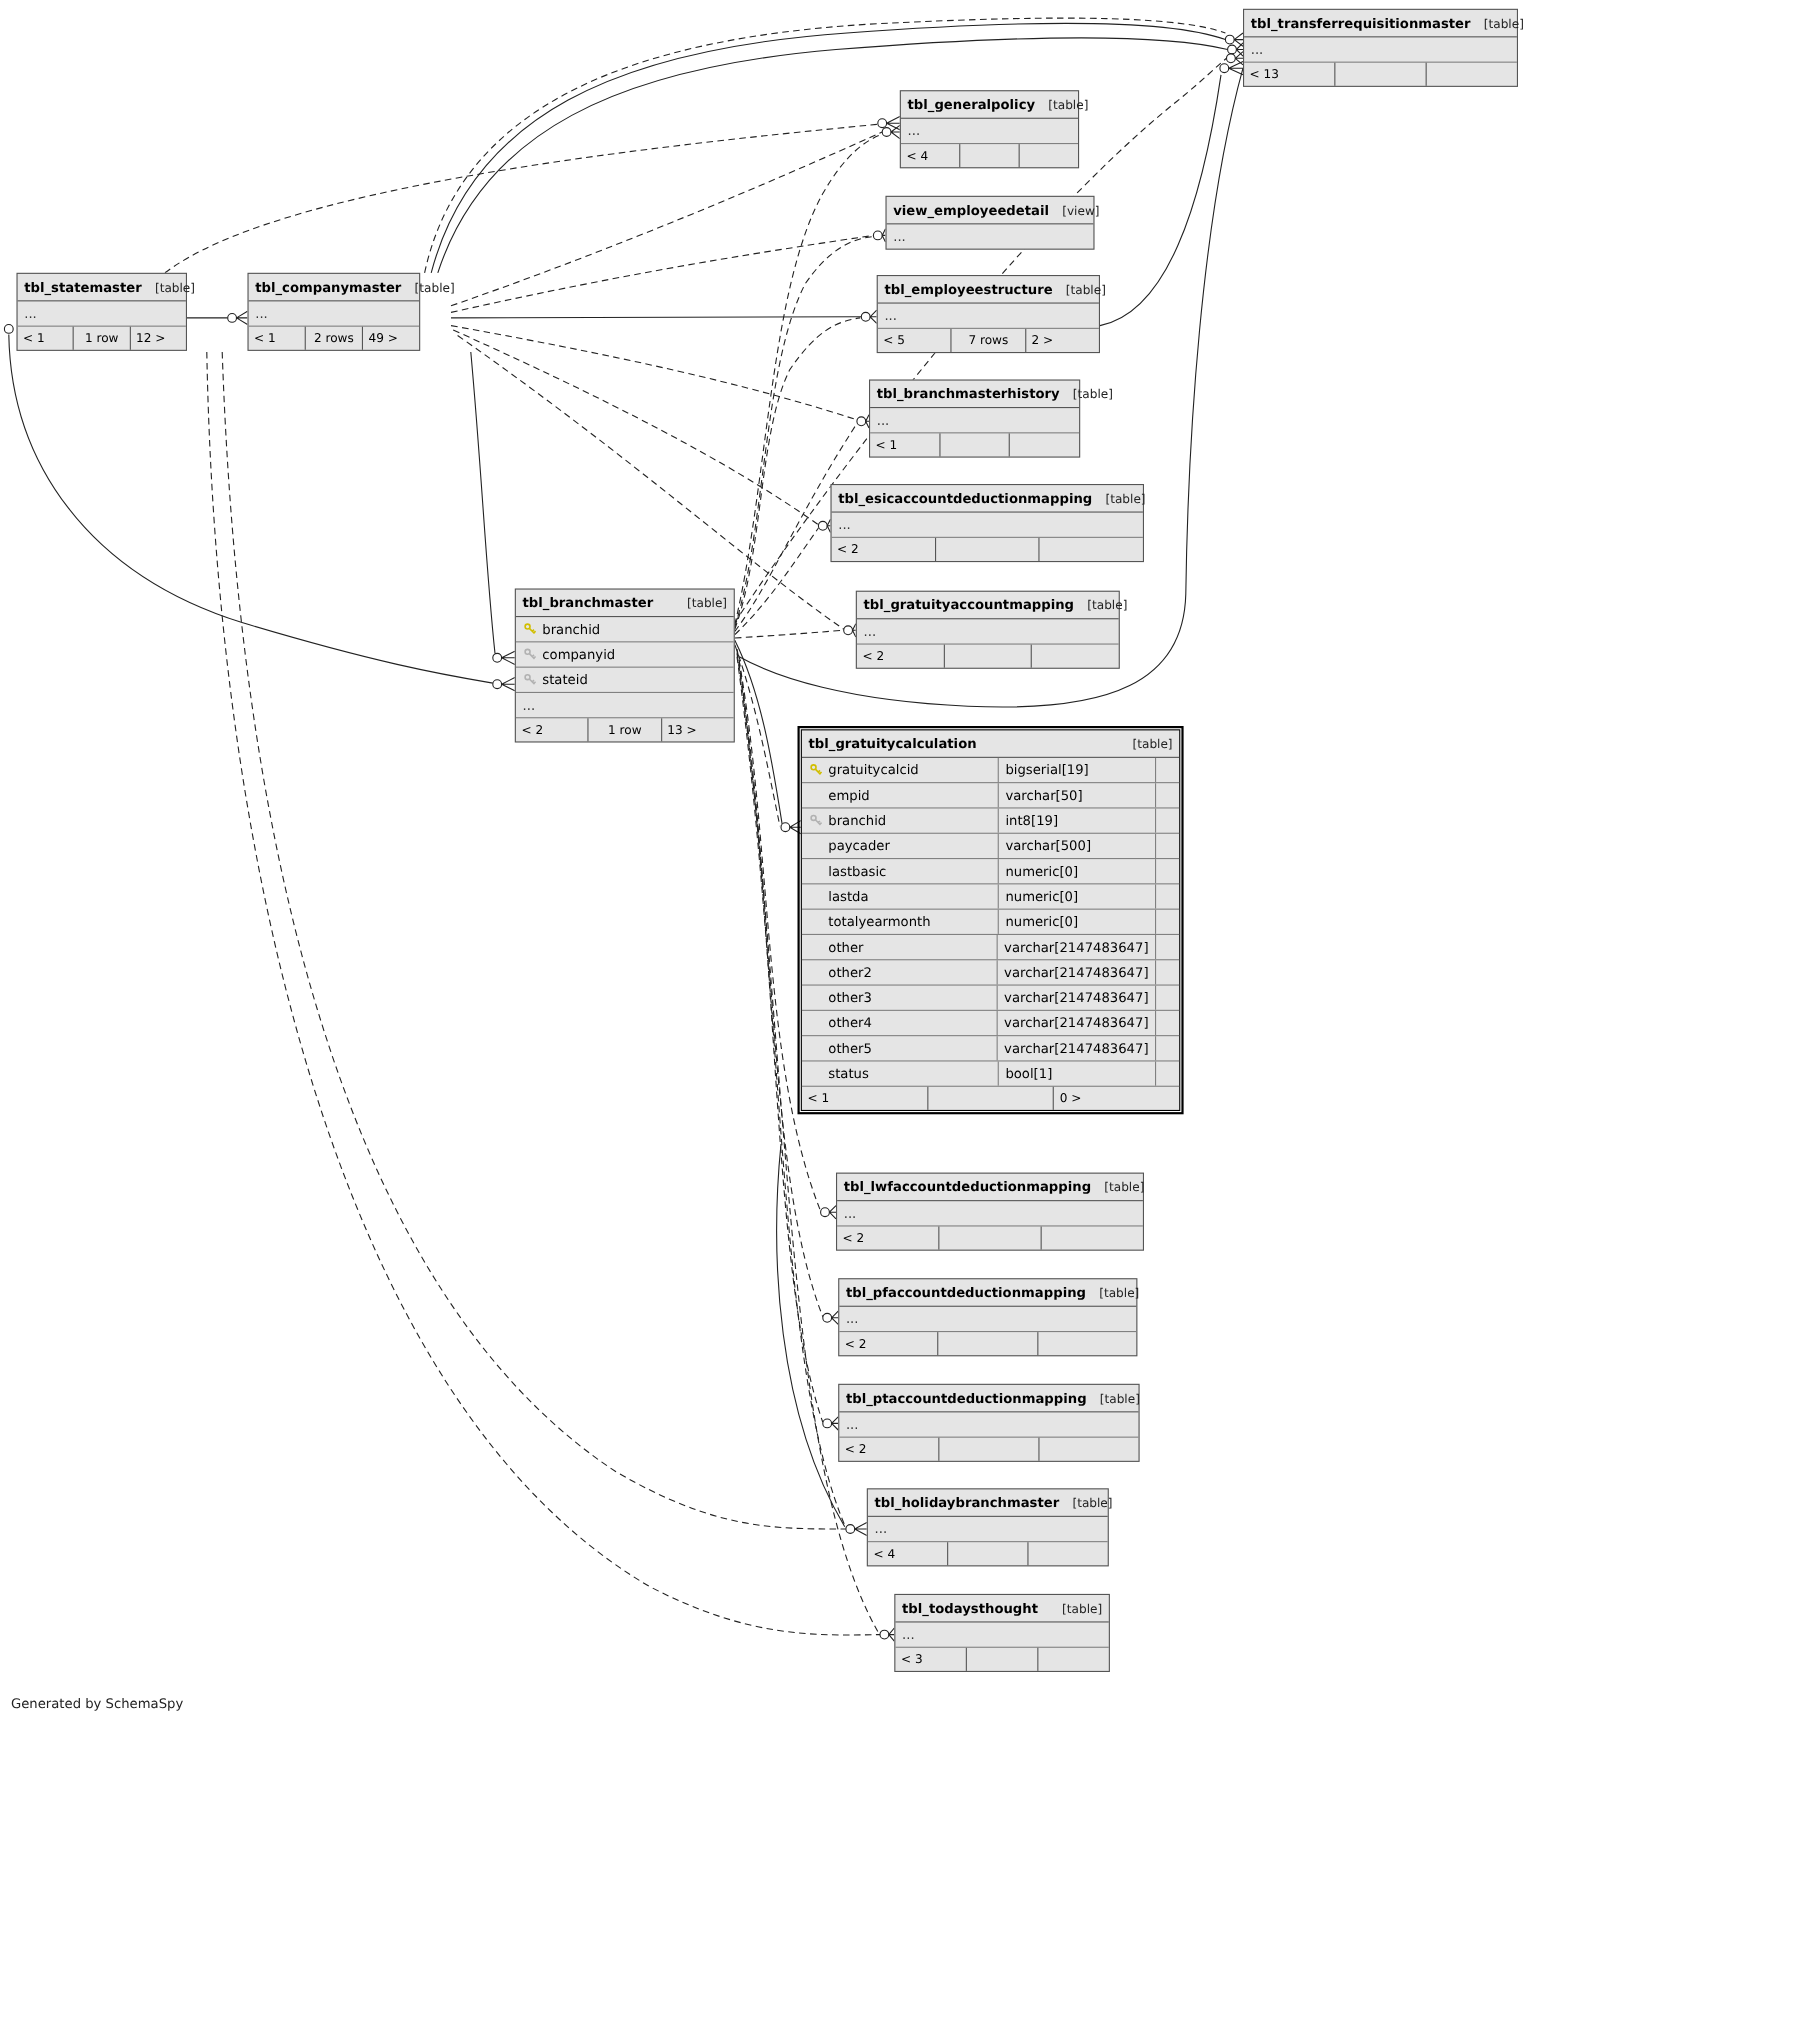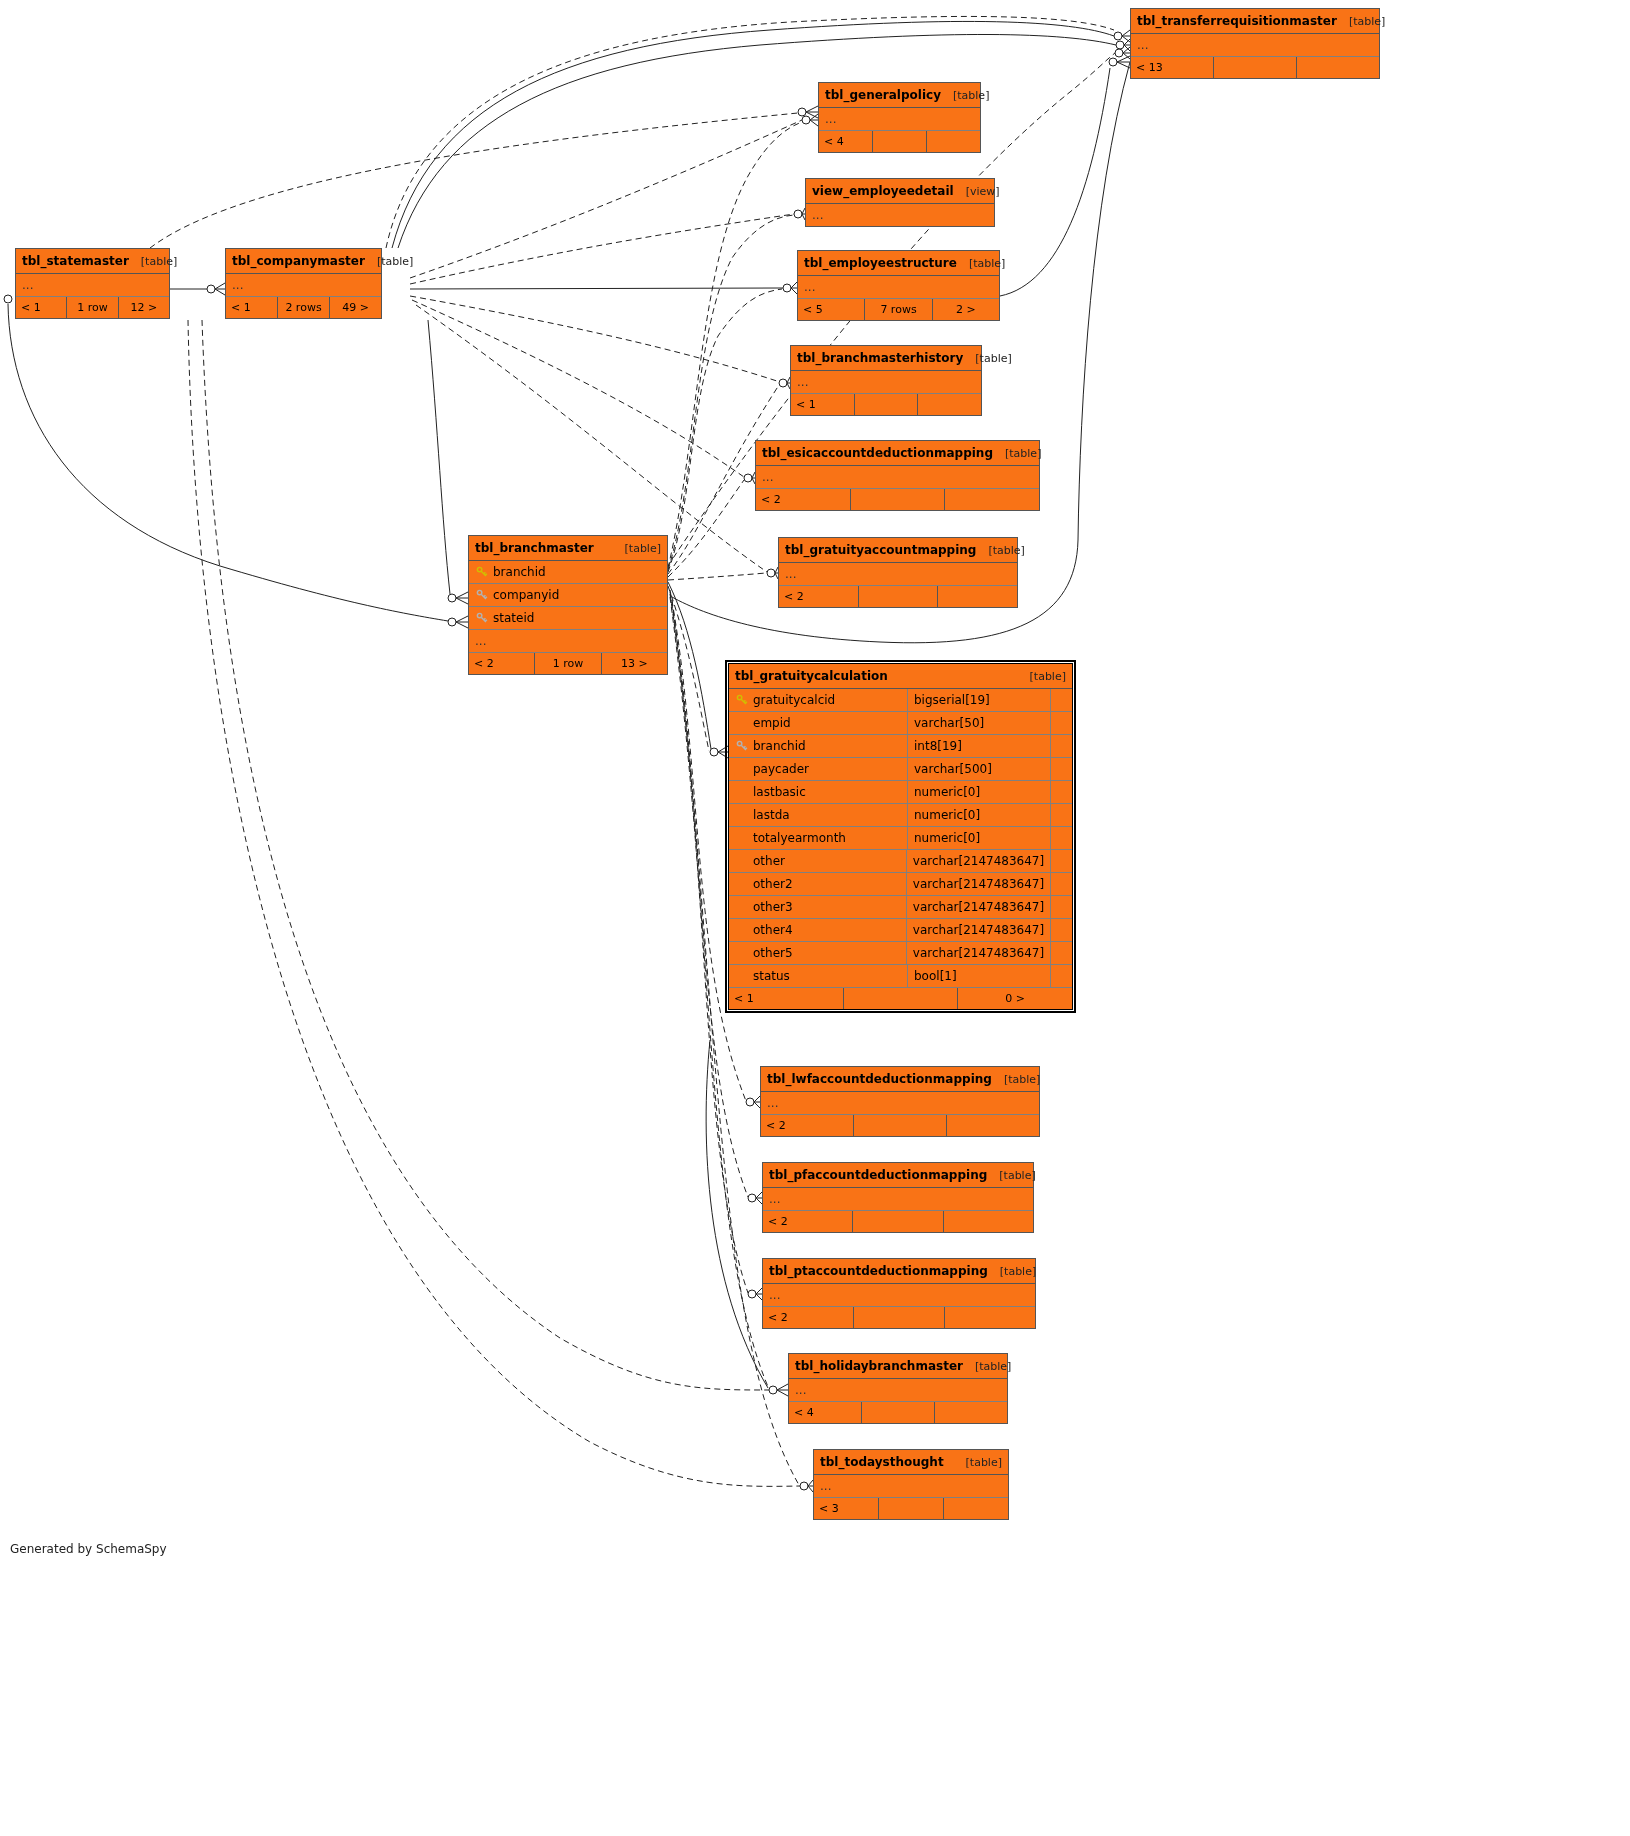--- a/index.html
+++ b/index.html
@@ -1,31 +1,31 @@
 <!DOCTYPE html>
 <html><head>
 <meta charset="utf-8">
 <style>
   *{box-sizing:border-box}
   html,body{margin:0;padding:0;background:#fff}
   body{font-family:"DejaVu Sans","Liberation Sans",sans-serif;color:#000}
   #canvas{position:relative;width:1630px;height:1836px;background:#fff;overflow:hidden}
   .wires{position:absolute;left:0;top:0}
-  .tnode{position:absolute;background:#f97316;border:1px solid #555;font-size:12px}
+  .tnode{position:absolute;background:#e5e5e5;border:1px solid #555;font-size:12px}
   .tnode.emph{border:1px solid #000;outline:2px solid #000;outline-offset:1px}
   .thead{display:flex;justify-content:space-between;align-items:baseline;gap:12px;padding:5px 6px;border-bottom:1px solid #555;cursor:pointer}
   .tname{font-weight:700;font-size:12px;white-space:nowrap}
   .tbadge{font-size:11px;color:#222;white-space:nowrap}
   .trow{display:flex;align-items:center;gap:5px;padding:4px 6px;border-bottom:1px solid #808080;min-height:22px}
   .trow.ell{color:#333}
   .tfoot{display:flex;font-size:11px}
   .fc{flex:1;padding:4px 5px;border-left:1px solid #555;min-height:20px}
   .fc:first-child{border-left:none}
   .fc.mid{text-align:center}
-  .fc.right{text-align:center}
+  .fc.right{text-align:left}
   .key{display:inline-flex;width:13px;height:13px;align-items:center;justify-content:center;flex:none}
   .key.pk{color:#d1be00}
   .key.fk{color:#b2b2b2}
   .gcrow{display:flex;border-bottom:1px solid #808080;font-size:12px}
   .gcname{display:flex;align-items:flex-start;gap:5px;width:178px;padding:4px 6px}
   .gctype{flex:1;border-left:1px solid #808080;padding:4px 6px}
   .gcend{width:22px;border-left:1px solid #808080}
   .note{position:absolute;left:10px;top:1542px;font-size:12px;color:#222}
 </style>
 </head>

